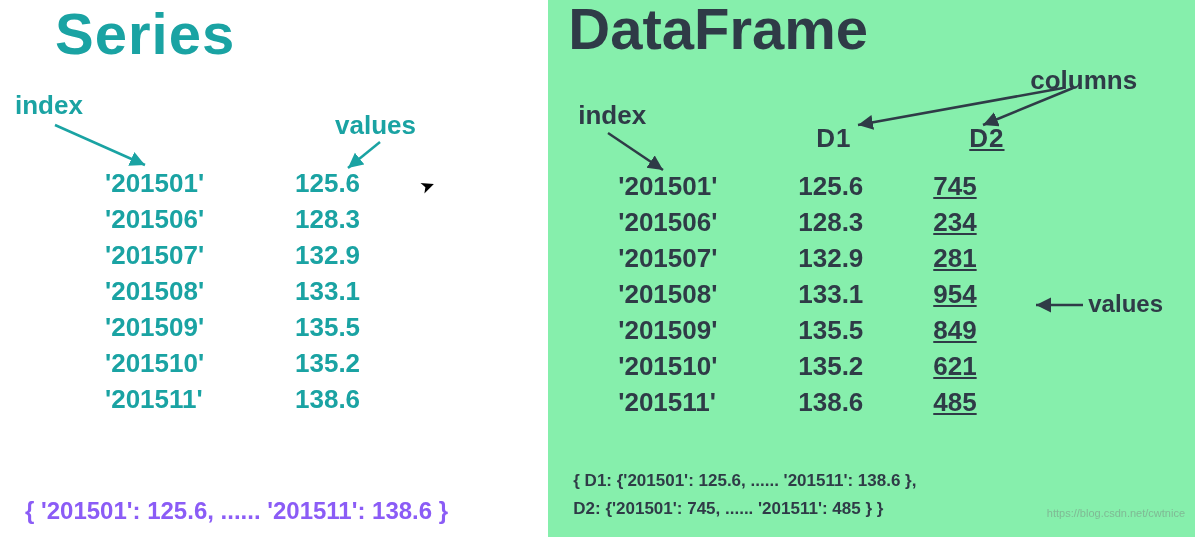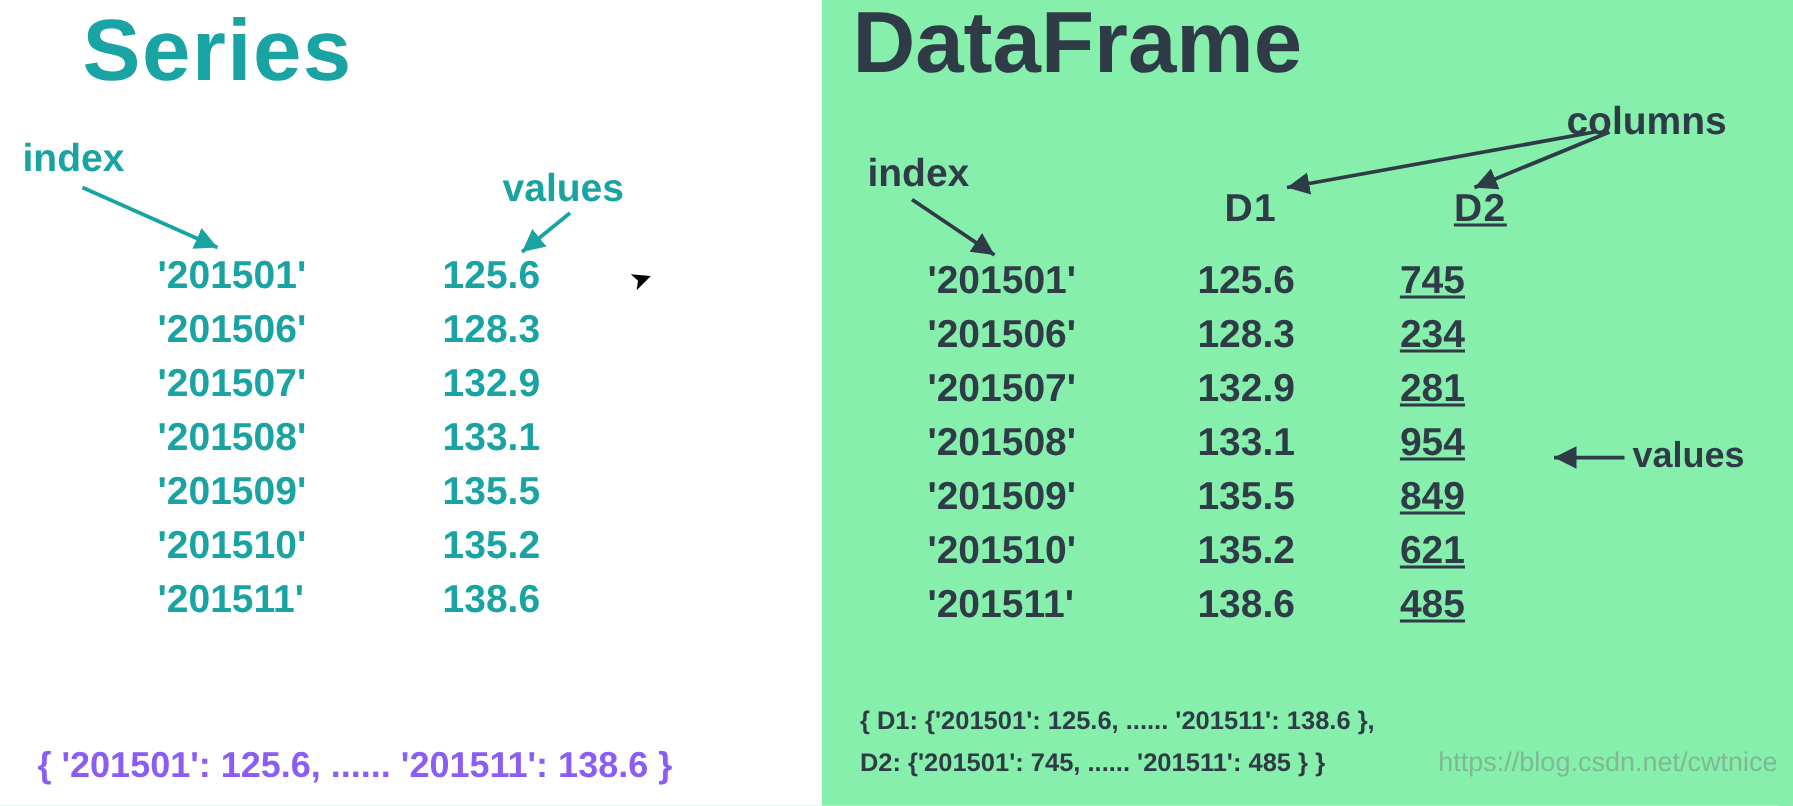--- a/index.html
+++ b/index.html
@@ -44,21 +44,21 @@
     color: #2f3b47;
   }
   .label {
     position: absolute;
     font-size: 26px;
     font-weight: 700;
   }
   .left .lbl-index   { top: 90px;  left: 15px; }
   .left .lbl-values  { top: 110px; left: 335px; }
   .right .lbl-index  { top: 100px; left: 30px; color:#2f3b47; }
-  .right .lbl-columns{ top: 65px;  left: 496px; color:#2f3b47; }
+  .right .lbl-columns{ top: 65px;  left: 482px; color:#2f3b47; }
   .right .lbl-values { top: 290px; left: 540px; color:#2f3b47; font-size:24px;}
   
   svg.arrow { position: absolute; overflow: visible; }
   
   .tbl {
     position: absolute;
     font-weight: 700;
   }
   .left .tbl {
     top: 165px;
@@ -105,21 +105,21 @@
     bottom: 14px;
     left: 25px;
     font-size: 17px;
     color: #2f3b47;
     line-height: 28px;
   }
   .watermark {
     position: absolute;
     right: 10px;
     bottom: 18px;
-    font-size: 18px;
+    font-size: 11px;
     color: rgba(120,120,120,0.45);
     letter-spacing: 0px;
   }
 </style>
 </head>
 <body>
 
 <div class="panel left">
   <div class="title">Series</div>
 

